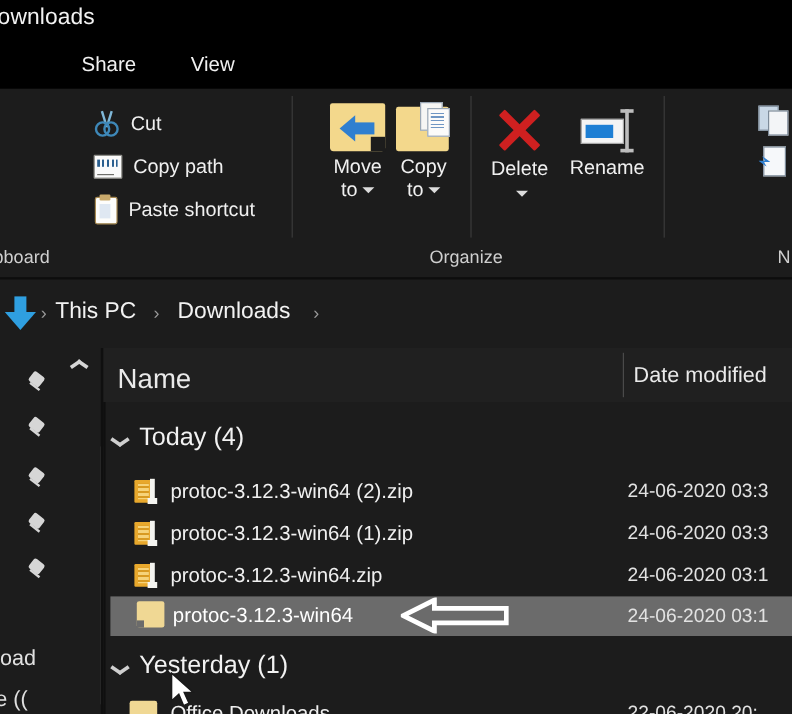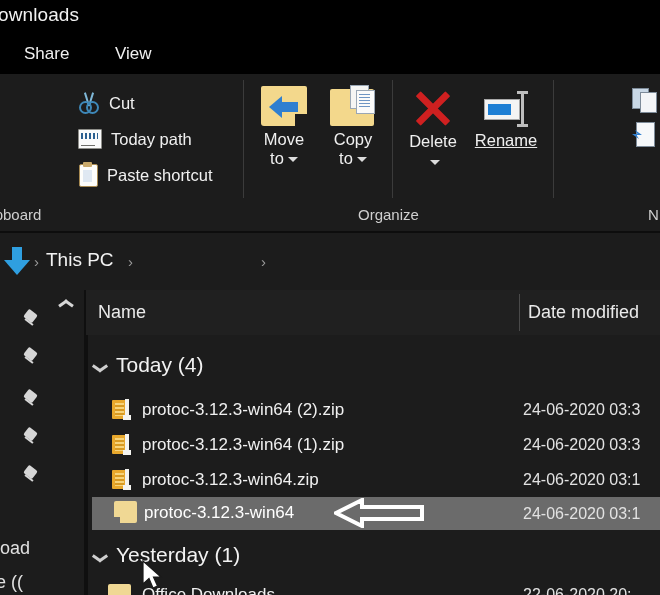--- a/index.html
+++ b/index.html
@@ -11,21 +11,21 @@
     -webkit-font-smoothing:antialiased;
   }
   .app{position:relative;width:660px;height:595px;overflow:hidden;background:#191919;}
 
   
   .titlebar{position:absolute;left:0;top:0;width:660px;height:30px;background:#000000;}
   .title-text{position:absolute;left:-2px;top:4px;font-size:19px;color:#f2f2f2;letter-spacing:.1px;white-space:nowrap;}
 
   
   .tabstrip{position:absolute;left:0;top:30px;width:660px;height:44px;background:#000000;}
-  .tab{position:absolute;top:44px;font-size:17px;color:#f0f0f0;cursor:default;white-space:nowrap;}
+  .tab{position:absolute;top:44px;font-size:17px;color:#f0f0f0;cursor:default;white-space:nowrap;margin-left:44px;}
   .tab.share{left:24px;}
   .tab.view{left:115px;}
 
   
   .ribbon{position:absolute;left:0;top:74px;width:660px;height:159px;background:#1c1c1c;}
   .ribbon-body{position:absolute;left:0;top:0;width:660px;height:128px;}
   .grouplabels{position:absolute;left:0;top:128px;width:660px;height:31px;}
   .grouplabel{position:absolute;top:4px;font-size:15px;color:#cfcfcf;white-space:nowrap;}
   .grouplabel.clipboard{left:-12px;}
   .grouplabel.organize{left:358px;}
@@ -124,21 +124,21 @@
   .crumb.thispc{left:46px;}
   .crumb.downloads{left:148px;}
   .sep{position:absolute;top:20px;font-size:15px;color:#9a9a9a;}
   .sep.s1{left:34px;}
   .sep.s2{left:128px;}
   .sep.s3{left:261px;}
 
   
   .colheader{position:absolute;left:0;top:290px;width:660px;height:45px;background:#1c1c1c;}
   .colheader .strip{position:absolute;left:86px;top:0;width:574px;height:45px;background:#202020;}
-  .col-name{position:absolute;left:98px;top:12px;font-size:18px;color:#eaeaea;cursor:default;}
+  .col-name{position:absolute;left:98px;top:12px;font-size:23px;color:#eaeaea;cursor:default;}
   .col-date{position:absolute;left:528px;top:12px;font-size:18px;color:#eaeaea;cursor:default;white-space:nowrap;}
   .col-divider{position:absolute;left:519px;top:4px;width:1px;height:37px;background:#4a4a4a;}
 
   
   .sidebar{position:absolute;left:0;top:290px;width:86px;height:305px;background:#1c1c1c;}
   .pin{position:absolute;left:22px;width:20px;height:20px;}
   .pin .body{position:absolute;left:3px;top:1px;width:11px;height:10px;background:#d6d6d6;transform:rotate(38deg);border-radius:2px;}
   .pin .needle{position:absolute;left:2px;top:11px;width:10px;height:2px;background:#d6d6d6;transform:rotate(38deg);}
   .sb-text{position:absolute;left:-14px;font-size:18px;color:#e0e0e0;white-space:nowrap;}
   .sb-collapse{position:absolute;left:58px;top:6px;width:18px;height:14px;}
@@ -209,34 +209,34 @@
           <i class="bl a"></i>
             <i class="bl b"></i>
             <i class="ring l"></i>
             <i class="ring r"></i>
         </span>
         <span class="lbl">Cut</span>
       </div>
 
       <div class="smallbtn" style="left:78px;top:55px;">
         <span class="ic-copypath"></span>
-        <span class="lbl">Today path</span>
+        <span class="lbl">Copy path</span>
       </div>
 
       <div class="smallbtn" style="left:79px;top:90px;">
         <span class="ic-pshort">
           <span class="tip"></span>
             <span class="mark"></span>
         </span>
         <span class="lbl">Paste shortcut</span>
       </div>
 
       <div class="ribbon-sep" style="left:243px;"></div>
 
-      <div class="bigbtn" style="left:254px;top:10px;width:60px;">
+      <div class="bigbtn" style="left:268px;top:10px;width:60px;">
         <div class="ic-folderarrow">
           <div class="fold"></div>
             <div class="arw">
               <span class="head"></span>
               <span class="tail"></span>
             </div>
         </div>
         <div class="lbl">Move</div>
         <div class="lbl"><span>to</span><span class="caretdown"></span></div>
       </div>
@@ -255,21 +255,21 @@
 
       <div class="bigbtn" style="left:398px;top:12px;width:70px;">
         <div class="ic-x">
             <i class="a"></i>
             <i class="b"></i>
           </div>
         <div class="lbl">Delete</div>
         <div style="margin-top:2px;"><span class="caretdown"></span></div>
       </div>
 
-      <div class="bigbtn" style="left:470px;top:12px;width:72px;text-decoration:underline;">
+      <div class="bigbtn" style="left:470px;top:12px;width:72px;">
         <div class="ic-rename">
           <div class="box"></div>
             <div class="caret"></div>
         </div>
         <div class="lbl">Rename</div>
       </div>
 
       <div class="ribbon-sep" style="left:553px;"></div>
 
 
@@ -291,20 +291,21 @@
   </div>
 
   <div class="addressbar">
     <div class="addr-icon">
       <div class="stem"></div>
         <div class="head"></div>
     </div>
     <div class="sep s1">›</div>
     <div class="crumb thispc">This PC</div>
     <div class="sep s2">›</div>
+    <div class="crumb downloads">Downloads</div>
     <div class="sep s3">›</div>
   </div>
 
   <div class="colheader">
     <div class="strip"></div>
     <div class="col-name">Name</div>
     <div class="col-divider"></div>
     <div class="col-date">
       <span>Date modified</span>
       

